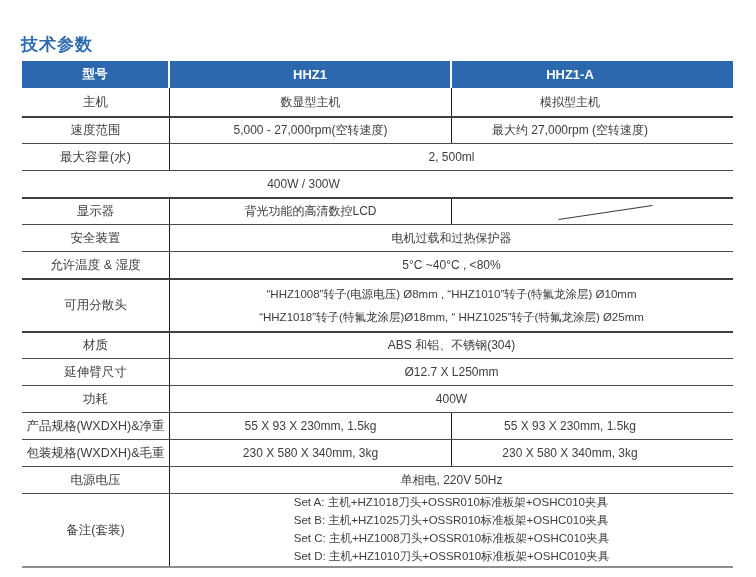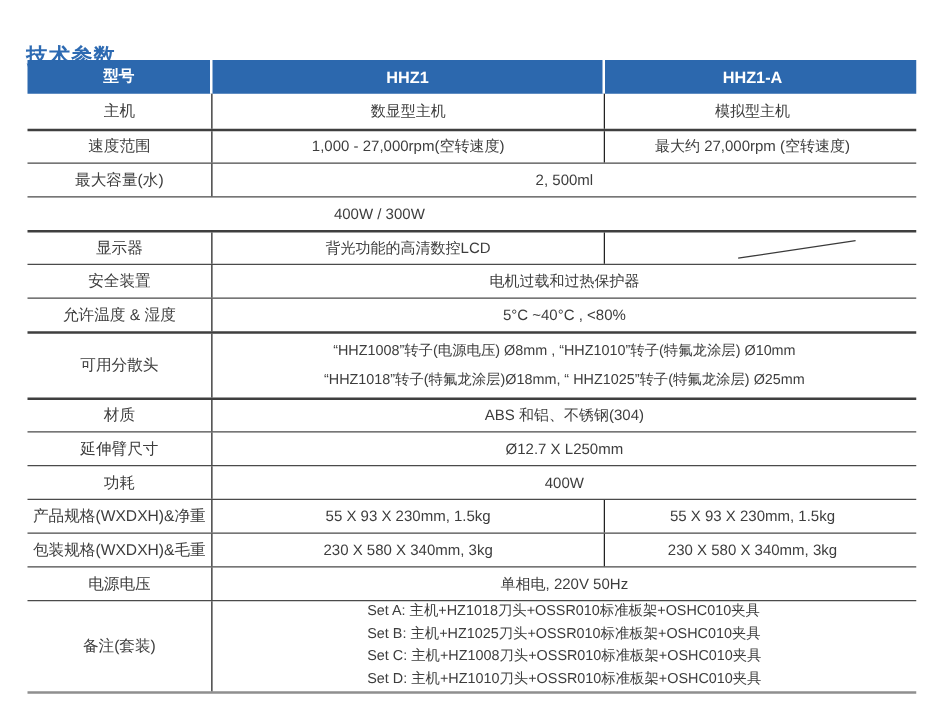--- a/index.html
+++ b/index.html
@@ -8,39 +8,39 @@
     font-family: "Liberation Sans", "DejaVu Sans", sans-serif;
     color: #3d3d3d;
   }
   .page { position: relative; width: 756px; height: 577px; overflow: hidden; margin-top: 28px; }
   .page-title {
     position: absolute; left: 21px; top: 5px;
     font-size: 17px; font-weight: bold; color: #2d6ab2;
     letter-spacing: 1px;
   }
   .spec-table {
-    position: absolute; left: 22px; top: 20px; width: 711px;
+    position: absolute; left: 22px; top: 33px; width: 711px;
     border-bottom: 2px solid #8f8f8f;
   }
   .row {
     display: flex; align-items: stretch; font-size: 12px;
     border-top: 1px solid #4a4a4a;
   }
   .row.no-top { border-top: none; }
   .row.thick-top { border-top: 2px solid #3f3f3f; }
   .h27 { height: 27px; }
   .h28 { height: 28px; }
   .h53 { height: 53px; }
   .h73 { height: 73px; }
   .cell {
     display: flex; align-items: center; justify-content: center;
     text-align: center;
   }
   .c1 { width: 148px; border-right: 1px solid #222222; font-size: 12.5px; }
-  .c2 { width: 314px; }
+  .c2 { width: 282px; }
   .c3 { width: 236px; position: relative; }
   .split .c2 { border-right: 1px solid #222222; }
   .cspan { width: 563px; }
   .header-row {
     background: #2c68ae; color: #ffffff; font-weight: bold;
     font-size: 13px; border-top: none;
   }
   .header-row .c1 { border-right: 2px solid #ffffff; }
   .header-row .c2 { border-right: 2px solid #ffffff; }
   .multiline { flex-direction: column; justify-content: center; font-size: 11.5px; line-height: 2.0; }
@@ -69,21 +69,21 @@
     </div>
 
     <div class="row h28 split no-top">
       <div class="cell c1">主机</div>
       <div class="cell c2">数显型主机</div>
       <div class="cell c3">模拟型主机</div>
     </div>
 
     <div class="row h27 split thick-top">
       <div class="cell c1">速度范围</div>
-      <div class="cell c2">1,000 - 27,000rpm(空转速度)</div>
+      <div class="cell c2">5,000 - 27,000rpm(空转速度)</div>
       <div class="cell c3">最大约 27,000rpm (空转速度)</div>
     </div>
 
     <div class="row h27">
       <div class="cell c1">最大容量(水)</div>
       <div class="cell cspan">2, 500ml</div>
     </div>
 
     <div class="row h27">
       <div class="cell cspan">400W / 300W</div>

